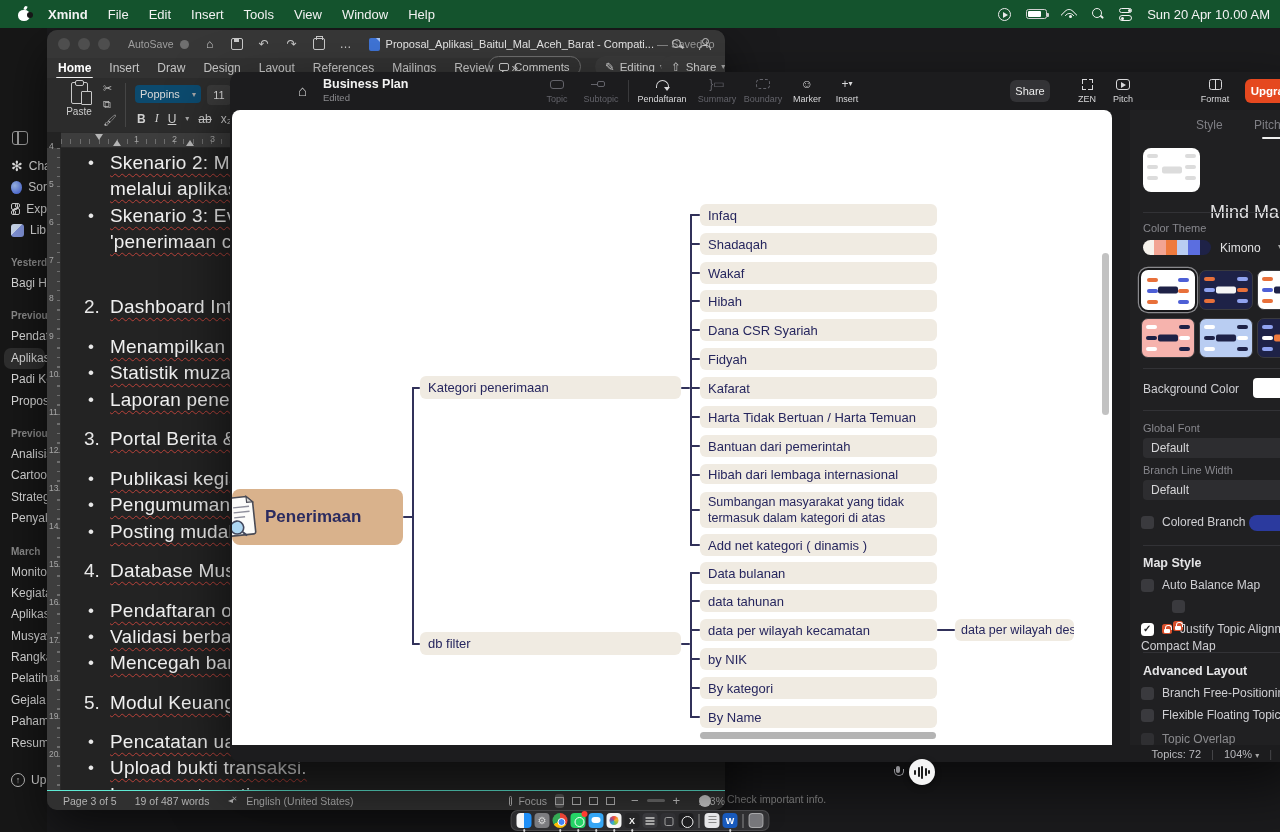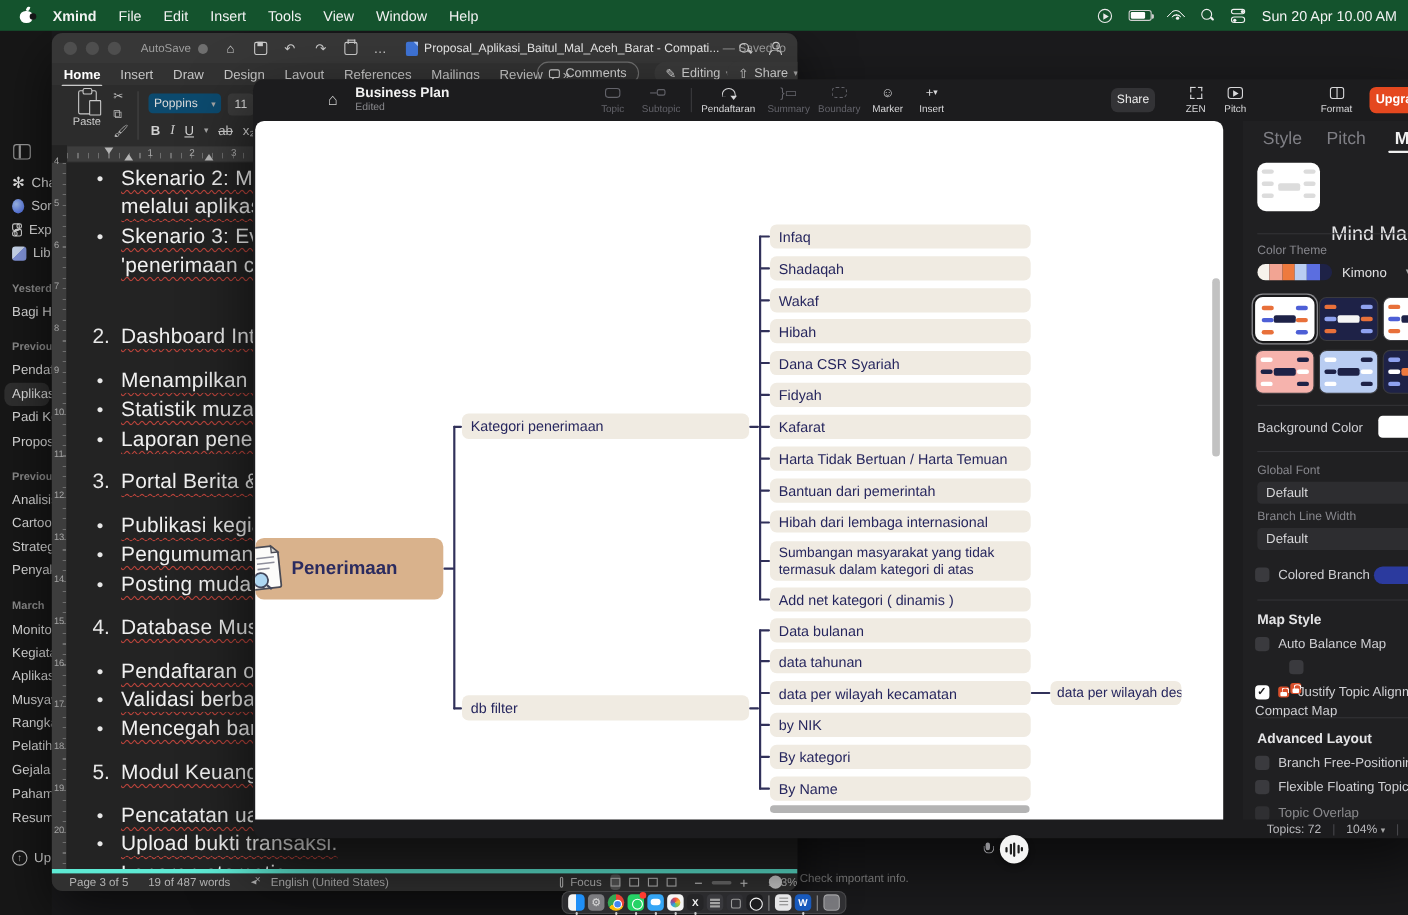--- a/index.html
+++ b/index.html
@@ -113,21 +113,21 @@
     background-image:repeating-linear-gradient(180deg,#6e6e6e 0 1px,transparent 1px 9.5px);background-size:4px 100%;background-position:10px 0;background-repeat:no-repeat;}
   .vr-num{position:absolute;left:2px;font-size:8.5px;color:#a5a5a5;}
   
   #w-doc{position:absolute;left:14px;top:118px;width:664px;height:642px;background:#232323;overflow:hidden;}
   .dline{position:absolute;left:0;width:660px;height:26px;color:#f0f0f0;font-size:19px;white-space:nowrap;}
   .dline .dm{position:absolute;left:27px;width:26px;color:#e8e8e8;font-size:17px;top:1px;}
   .dline .dm.num{font-size:19px;top:0;left:23px;}
   .dline .dt{position:absolute;left:49px;letter-spacing:.2px;}
   .wavy{text-decoration:underline wavy #b8423a 1px;text-underline-offset:4px;}
   
-  #w-status{position:absolute;left:0;top:760px;width:100%;height:20px;background:#303030;border-top:4px solid #5eead4;display:flex;align-items:center;color:#b3b3b3;font-size:10.5px;}
+  #w-status{position:absolute;left:0;top:760px;width:100%;height:20px;background:#303030;border-top:1px solid #5eead4;display:flex;align-items:center;color:#b3b3b3;font-size:10.5px;}
   #w-status .st{margin-left:18px;white-space:nowrap;}
   #w-status .st:first-child{margin-left:16px;}
   .ic-mute{width:12px;height:10px;position:relative;margin-left:16px;}
   .ic-mute:before{content:"";position:absolute;left:0;top:3px;border-top:2px solid transparent;border-bottom:2px solid transparent;border-right:5px solid #b3b3b3;width:3px;height:0;}
   .ic-mute:after{content:"✕";position:absolute;left:6px;top:-1px;font-size:7px;color:#b3b3b3;}
   .ic-focus{width:10px;height:10px;border:1.3px solid #b3b3b3;border-radius:2px;margin-left:155px;}
   .view-ic{width:16px;height:14px;margin-left:8px;border-radius:3px;display:flex;align-items:center;justify-content:center;}
   .view-ic i{width:9px;height:8px;border:1.1px solid #b3b3b3;display:block;}
   .view-ic.act{background:#565656;}
   .zoom-min{margin-left:16px;color:#c9c9c9;font-size:13px;}
@@ -177,21 +177,21 @@
   .ln{position:absolute;background:#31315a;border-radius:1px;}
   .node{position:absolute;background:#f0ebe2;border-radius:6px;color:#26265e;font-size:13px;font-weight:500;display:flex;align-items:center;padding-left:8px;white-space:nowrap;overflow:hidden;}
   .node.wrap2{white-space:normal;line-height:1.3;padding:2px 8px;font-size:12.5px;}
   #n-root{position:absolute;left:0;top:379px;width:171px;height:56px;background:#d9b28c;border-radius:8px;color:#2b2b5f;font-size:17px;font-weight:700;display:flex;align-items:center;padding-left:33px;}
   #sticker{position:absolute;left:-6px;top:384px;transform:rotate(-6deg);}
   #h-scroll{position:absolute;left:468px;top:622px;width:236px;height:7px;background:#b4b4b4;border-radius:4px;}
   #v-scroll{position:absolute;left:870px;top:143px;width:7px;height:162px;background:#c2c2c2;border-radius:4px;}
 
   
   #panel{position:absolute;left:900px;top:38px;width:172px;height:635px;background:#202022;overflow:hidden;color:#d6d6d8;}
-  .p-tab{position:absolute;top:8px;font-size:16px;color:#7f7f85;}
+  .p-tab{position:absolute;top:8px;font-size:12px;color:#7f7f85;margin-left:48px;}
   .p-tab.sel{color:#f0f0f0;font-weight:700;}
   .p-underline{position:absolute;left:132px;top:27px;width:22px;height:2px;background:#f0f0f0;border-radius:1px;}
   .p-div{position:absolute;left:13px;right:8px;height:1px;background:#323236;}
   .p-label{position:absolute;font-size:11px;color:#87878d;}
   .p-head{position:absolute;font-size:12.5px;font-weight:700;color:#e4e4e6;}
   .p-row-label{font-size:12px;color:#cfcfd3;}
   .p-select{position:absolute;left:13px;width:146px;height:20px;background:#2d2d30;border-radius:4px;font-size:12px;color:#d6d6d8;display:flex;align-items:center;padding:0 8px;}
   .thumb{position:absolute;width:54px;height:40px;border-radius:7px;overflow:hidden;border:1px solid #3a3a3e;}
   .thumb.sel{border:2px solid #fff;box-shadow:0 0 0 2px #18181a, 0 0 0 3.2px #8a8a8e;}
   .tb{position:absolute;border-radius:2px;}

